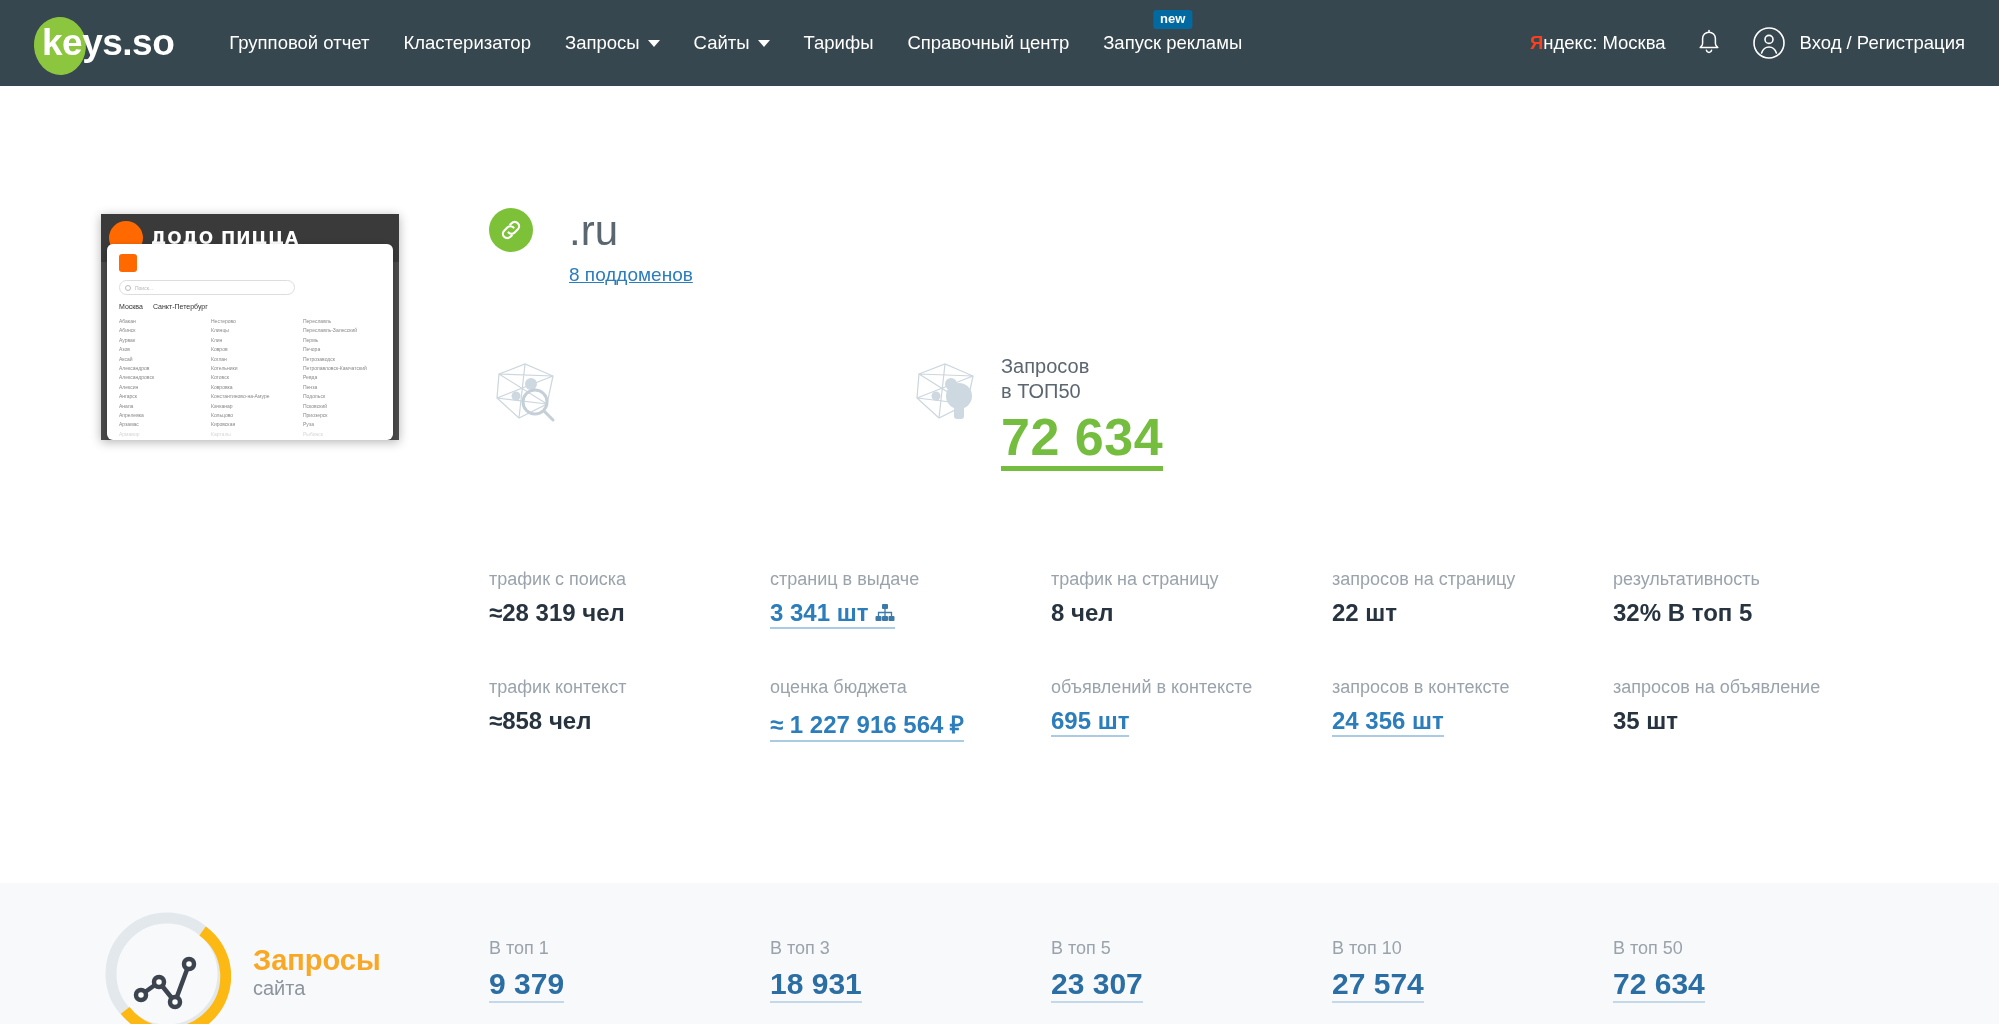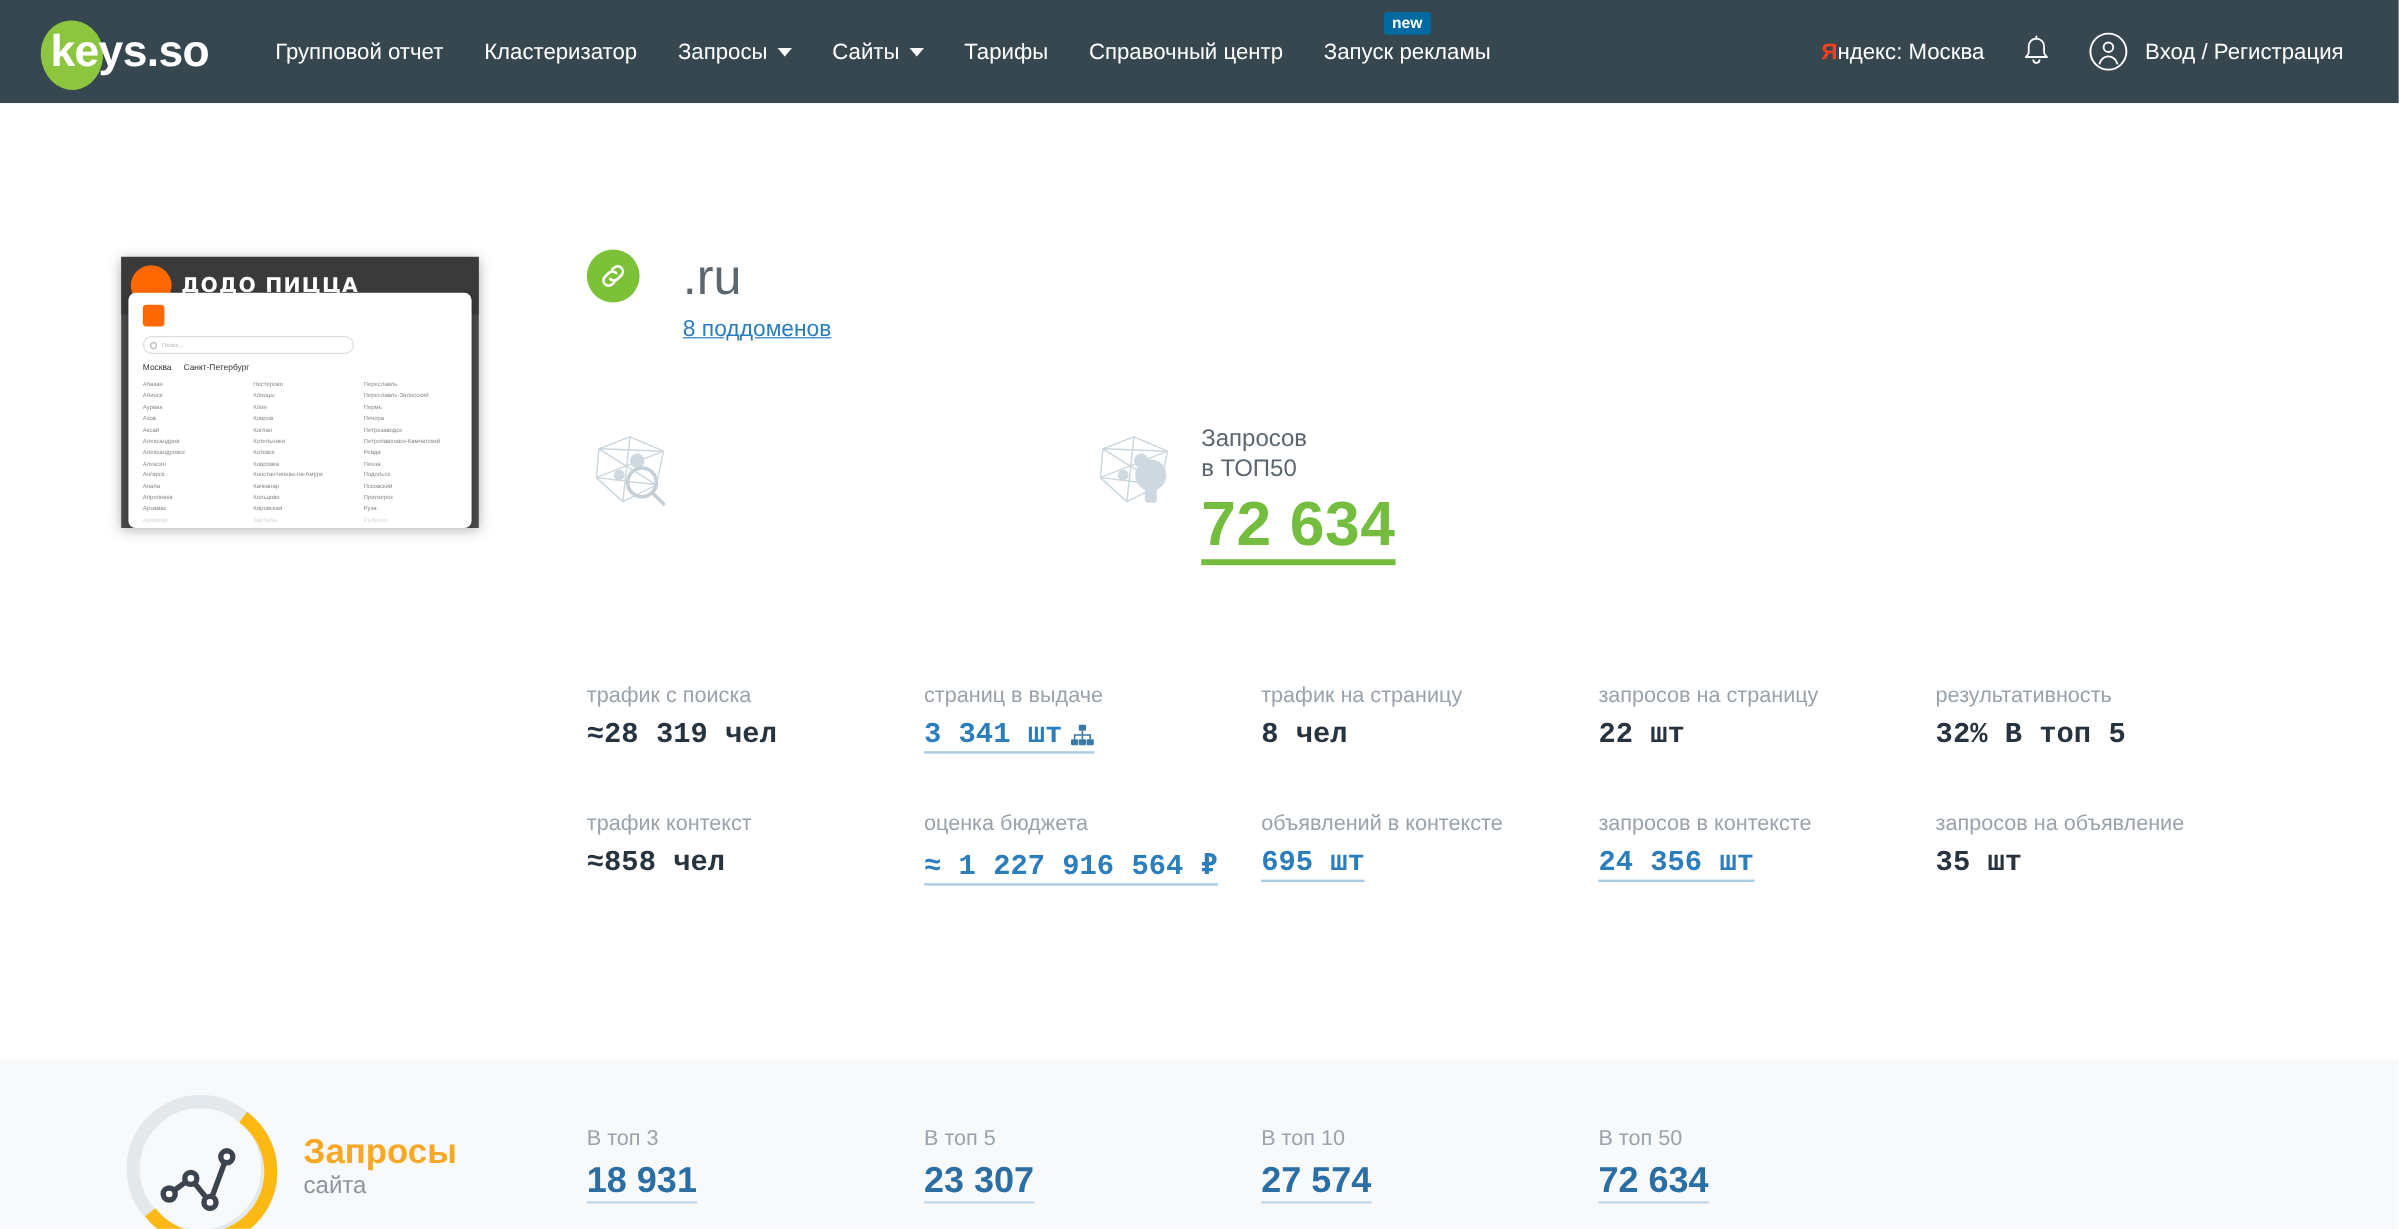--- a/index.html
+++ b/index.html
@@ -11,21 +11,21 @@
     font-family: "Liberation Sans", sans-serif;
     -webkit-font-smoothing: antialiased;
   }
 
   
   .header {
     height: 86px;
     background: #37474f;
     display: flex;
     align-items: center;
-    padding: 0 16px 0 24px;
+    padding: 0 4px 0 24px;
     position: relative;
   }
   .logo {
     display: flex;
     align-items: center;
     margin-right: 38px;
     position: relative;
     height: 60px;
   }
   .logo-blob {
@@ -302,21 +302,20 @@
     white-space: nowrap;
   }
   .stat-value {
     font-size: 24px;
     font-weight: bold;
     color: #273440;
     white-space: nowrap;
     display: inline-flex;
     align-items: center;
     gap: 7px;
-    font-family: Liberation Mono, monospace;
   }
   .stat-value.link {
     color: #2b7dbc;
     cursor: pointer;
     border-bottom: 2px solid #a9cce3;
   }
 
   
   .bottom {
     position: absolute;
@@ -634,20 +633,24 @@
       </svg>
     </div>
     <div class="donut-title">
       <div class="t1">Запросы</div>
       <div class="t2">сайта</div>
     </div>
   </div>
 
   <div class="top-stats">
     <div class="top-cell">
+      <div class="top-label">В топ 1</div>
+      <div class="top-value">9 379</div>
+    </div>
+    <div class="top-cell">
       <div class="top-label">В топ 3</div>
       <div class="top-value">18 931</div>
     </div>
     <div class="top-cell">
       <div class="top-label">В топ 5</div>
       <div class="top-value">23 307</div>
     </div>
     <div class="top-cell">
       <div class="top-label">В топ 10</div>
       <div class="top-value">27 574</div>

